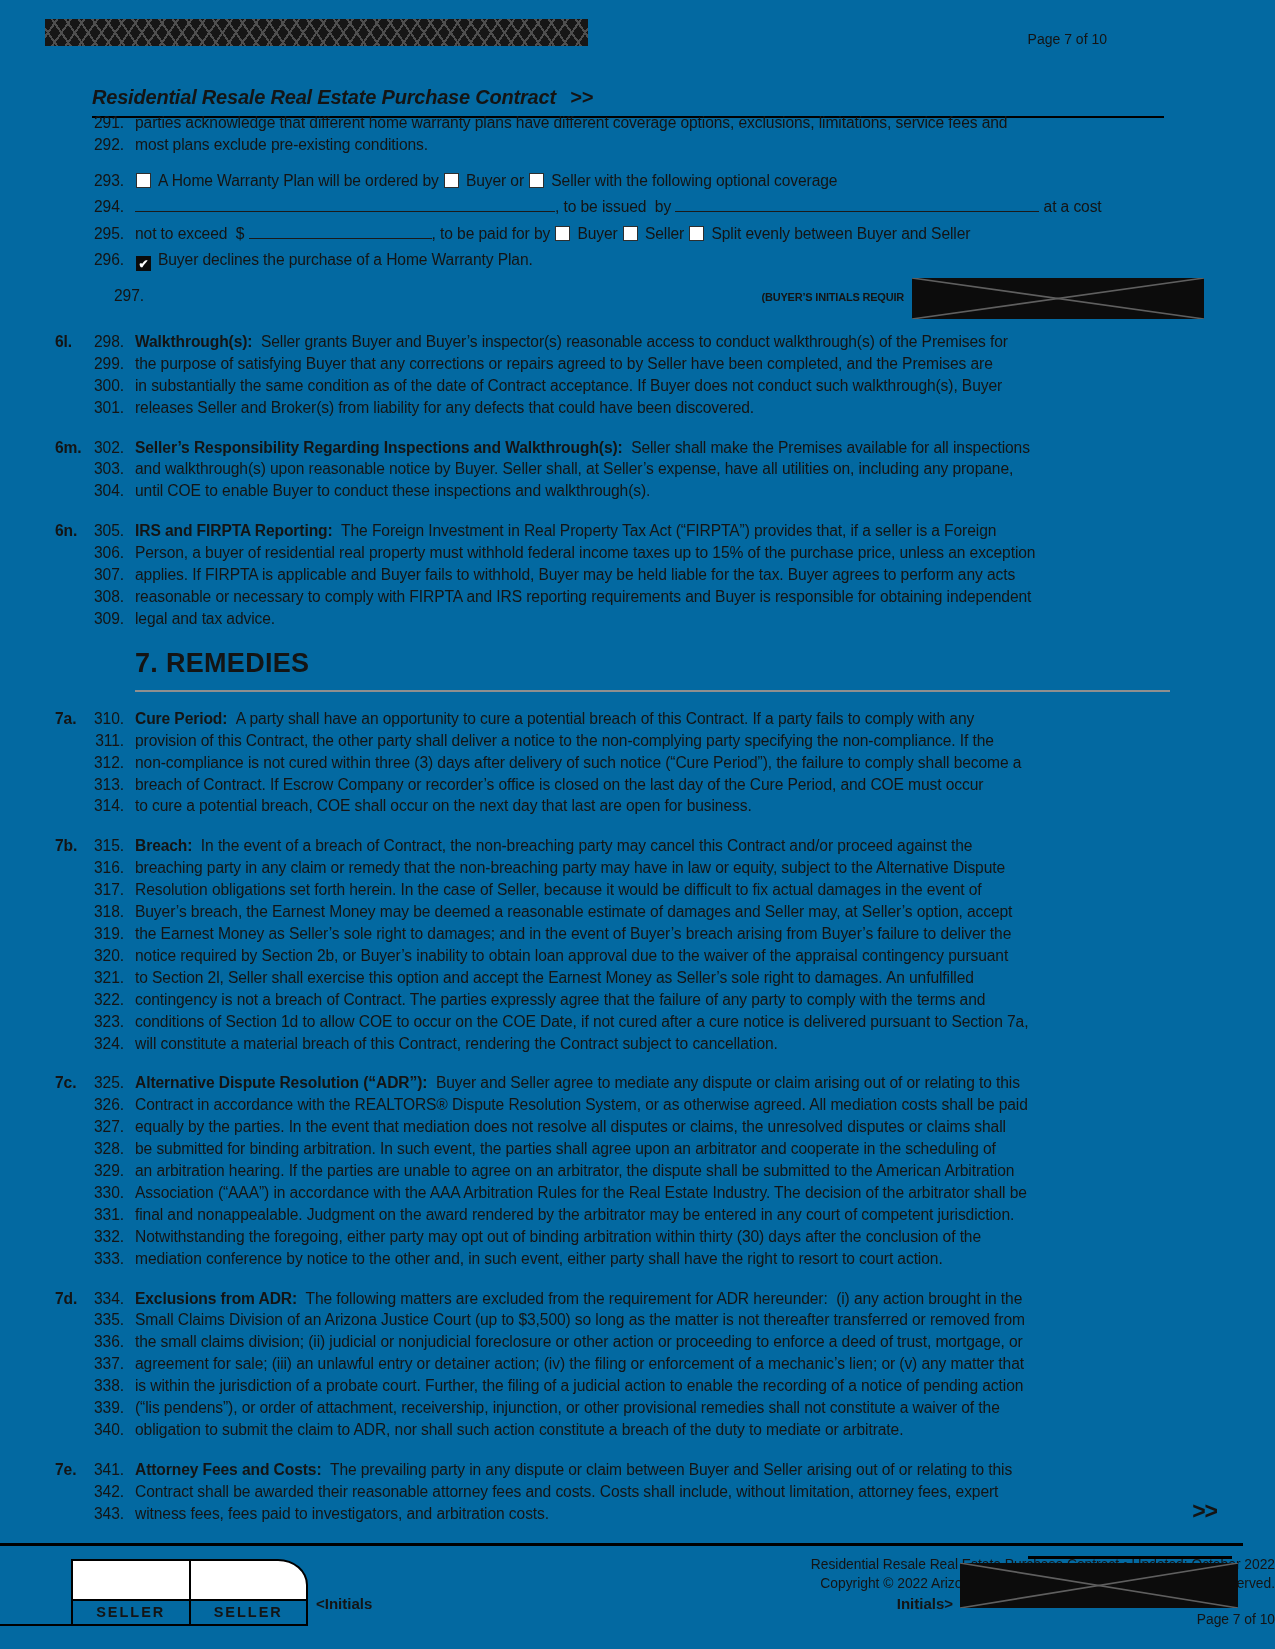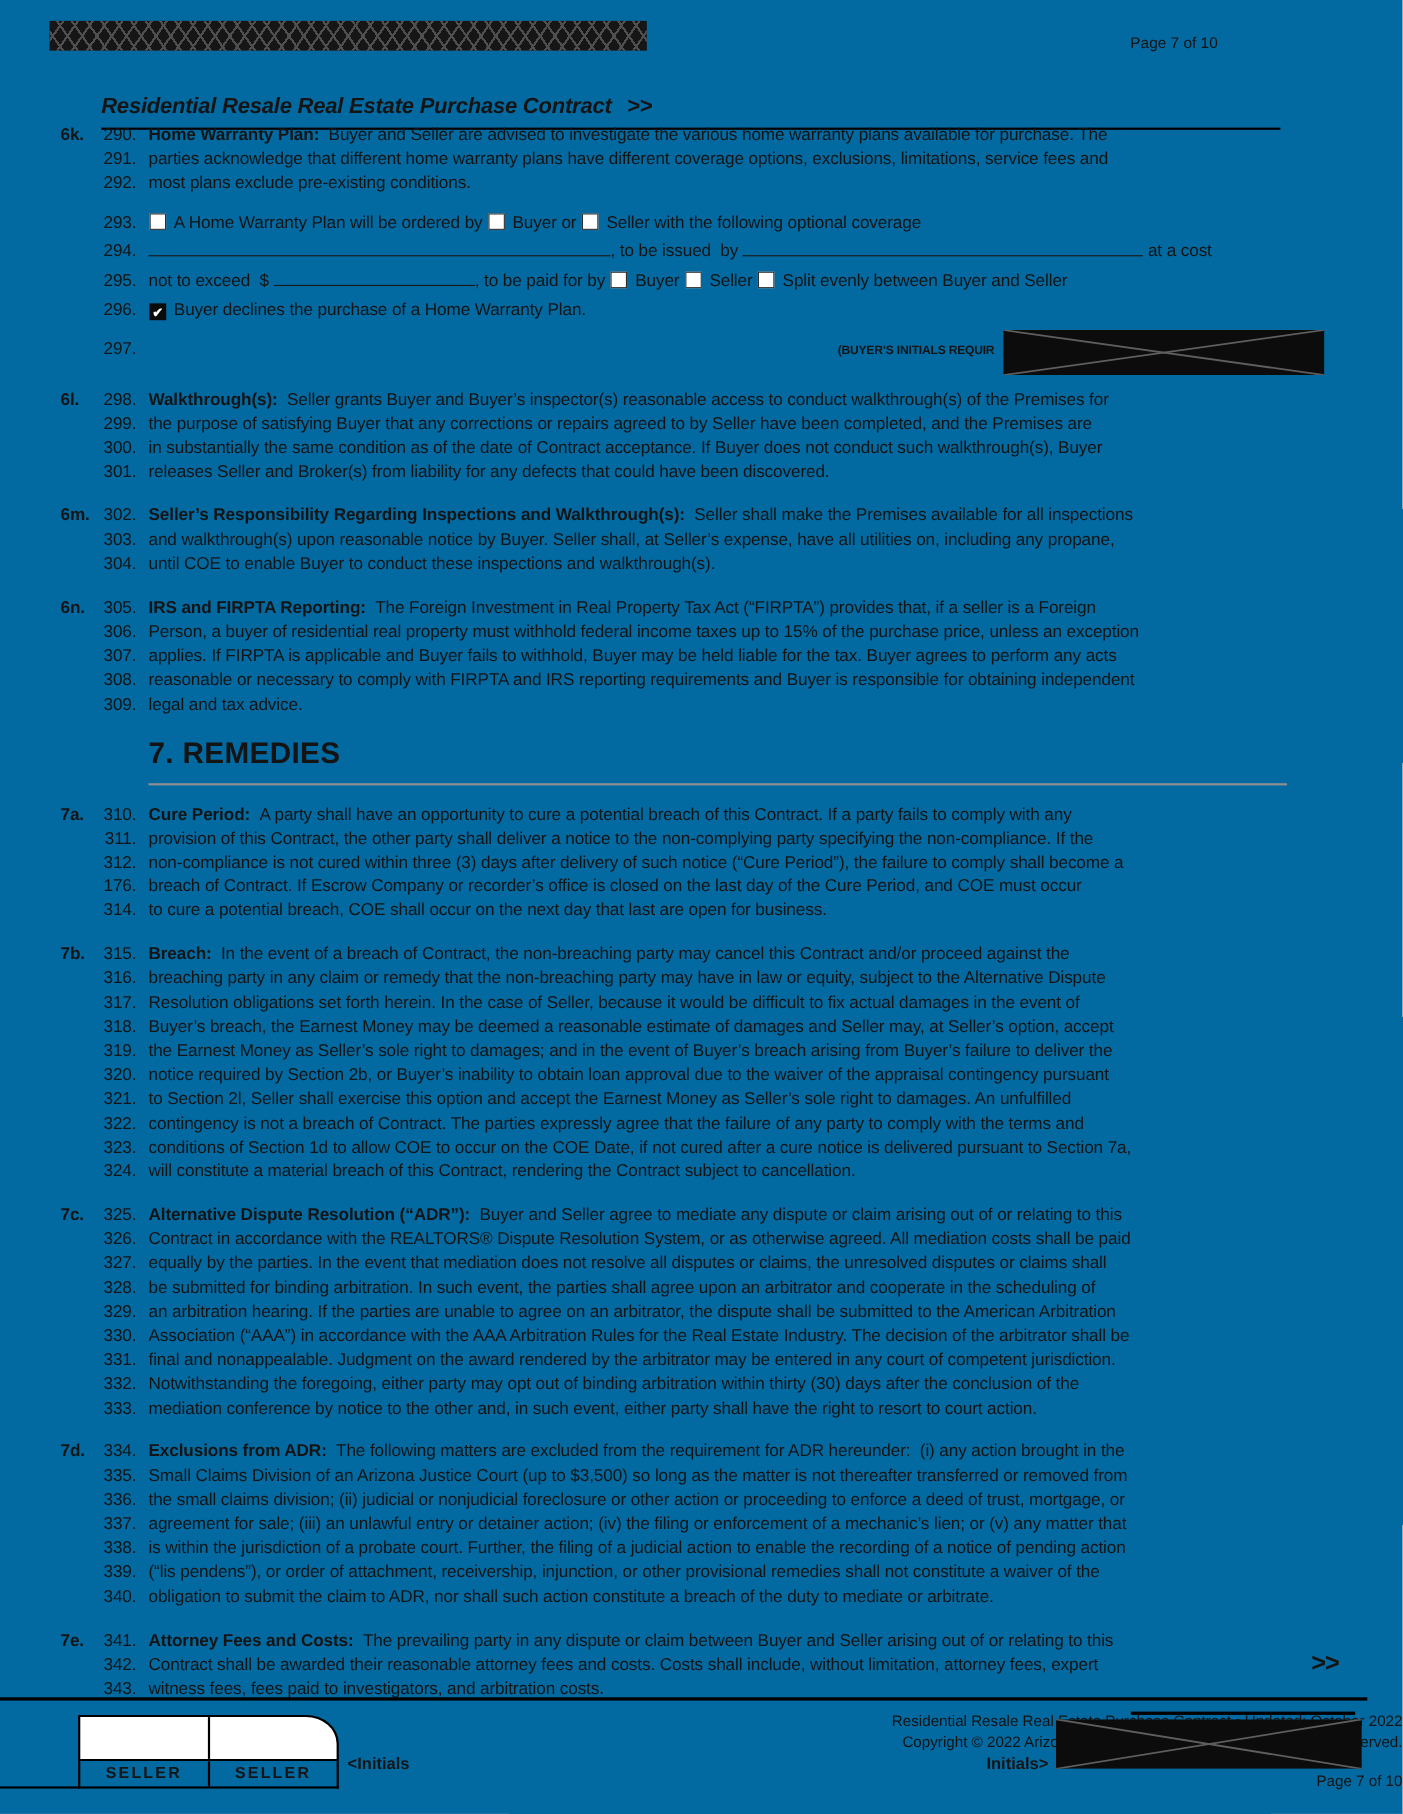--- a/index.html
+++ b/index.html
@@ -24,21 +24,21 @@
   .line-no{flex:0 0 32px;text-align:right;margin-right:11px;}
   .line-text{flex:1;white-space:pre;min-width:0;}
   .section{margin-bottom:18px;}
   .form-sec{margin-bottom:12px;margin-top:-4px;}
   .form-line{margin-bottom:4.5px;}
   .cb{display:inline-block;width:15px;height:15px;border:1.7px solid #2e2e2e;background:#fff;
       vertical-align:-2.5px;margin:0 7px 0 1px;}
   .cb.checked{background:#0b0b0b;border-color:#0b0b0b;color:#fff;font-size:12px;line-height:15px;
       text-align:center;font-weight:700;}
   .blank{display:inline-block;border-bottom:1.7px solid #1a1a1a;height:4px;vertical-align:baseline;}
-  .row297{margin-top:7px;}
+  .row297{margin-top:7px;gap:20px;}
   .row297 .line-text{display:flex;justify-content:flex-end;align-items:center;white-space:normal;}
   .initials-req{font-weight:700;font-size:11px;letter-spacing:-0.2px;}
   .redact-297{width:292px;height:41px;margin-left:8px;margin-right:-34px;}
   .xbox{display:inline-block;}
   .xbox svg{display:block;width:100%;height:100%;}
 
   .heading-row{margin:8px 0 16px;}
   .heading-box{flex:1;font-size:27px;font-weight:700;letter-spacing:0.3px;line-height:30px;
     border-bottom:2px solid #8f8f8f;padding-bottom:12px;}
 
@@ -71,25 +71,20 @@
   <div class="hatch-bar"></div>
   <div class="page-num-top">Page 7 of 10</div>
 
   <div class="title-row">
     <span>Residential Resale Real Estate Purchase Contract</span><span class="title-marker">&gt;&gt;</span>
   </div>
 
   <div class="content" id="content">
       <div class="section">
         <div class="line-row">
-          <span class="sec-label">6k.</span>
-          <span class="line-no">290.</span>
-          <span class="line-text"><b>Home Warranty Plan:&nbsp; </b>Buyer and Seller are advised to investigate the various home warranty plans available for purchase. The</span>
-        </div>
-        <div class="line-row">
           <span class="sec-label"></span>
           <span class="line-no">291.</span>
           <span class="line-text">parties acknowledge that different home warranty plans have different coverage options, exclusions, limitations, service fees and</span>
         </div>
         <div class="line-row">
           <span class="sec-label"></span>
           <span class="line-no">292.</span>
           <span class="line-text">most plans exclude pre-existing conditions.</span>
         </div>
       </div>
@@ -211,21 +206,21 @@
           <span class="line-no">311.</span>
           <span class="line-text">provision of this Contract, the other party shall deliver a notice to the non-complying party specifying the non-compliance. If the</span>
         </div>
         <div class="line-row">
           <span class="sec-label"></span>
           <span class="line-no">312.</span>
           <span class="line-text">non-compliance is not cured within three (3) days after delivery of such notice (“Cure Period”), the failure to comply shall become a</span>
         </div>
         <div class="line-row">
           <span class="sec-label"></span>
-          <span class="line-no">176.</span>
+          <span class="line-no">313.</span>
           <span class="line-text">breach of Contract. If Escrow Company or recorder’s office is closed on the last day of the Cure Period, and COE must occur</span>
         </div>
         <div class="line-row">
           <span class="sec-label"></span>
           <span class="line-no">314.</span>
           <span class="line-text">to cure a potential breach, COE shall occur on the next day that last are open for business.</span>
         </div>
       </div>
       <div class="section">
         <div class="line-row">

